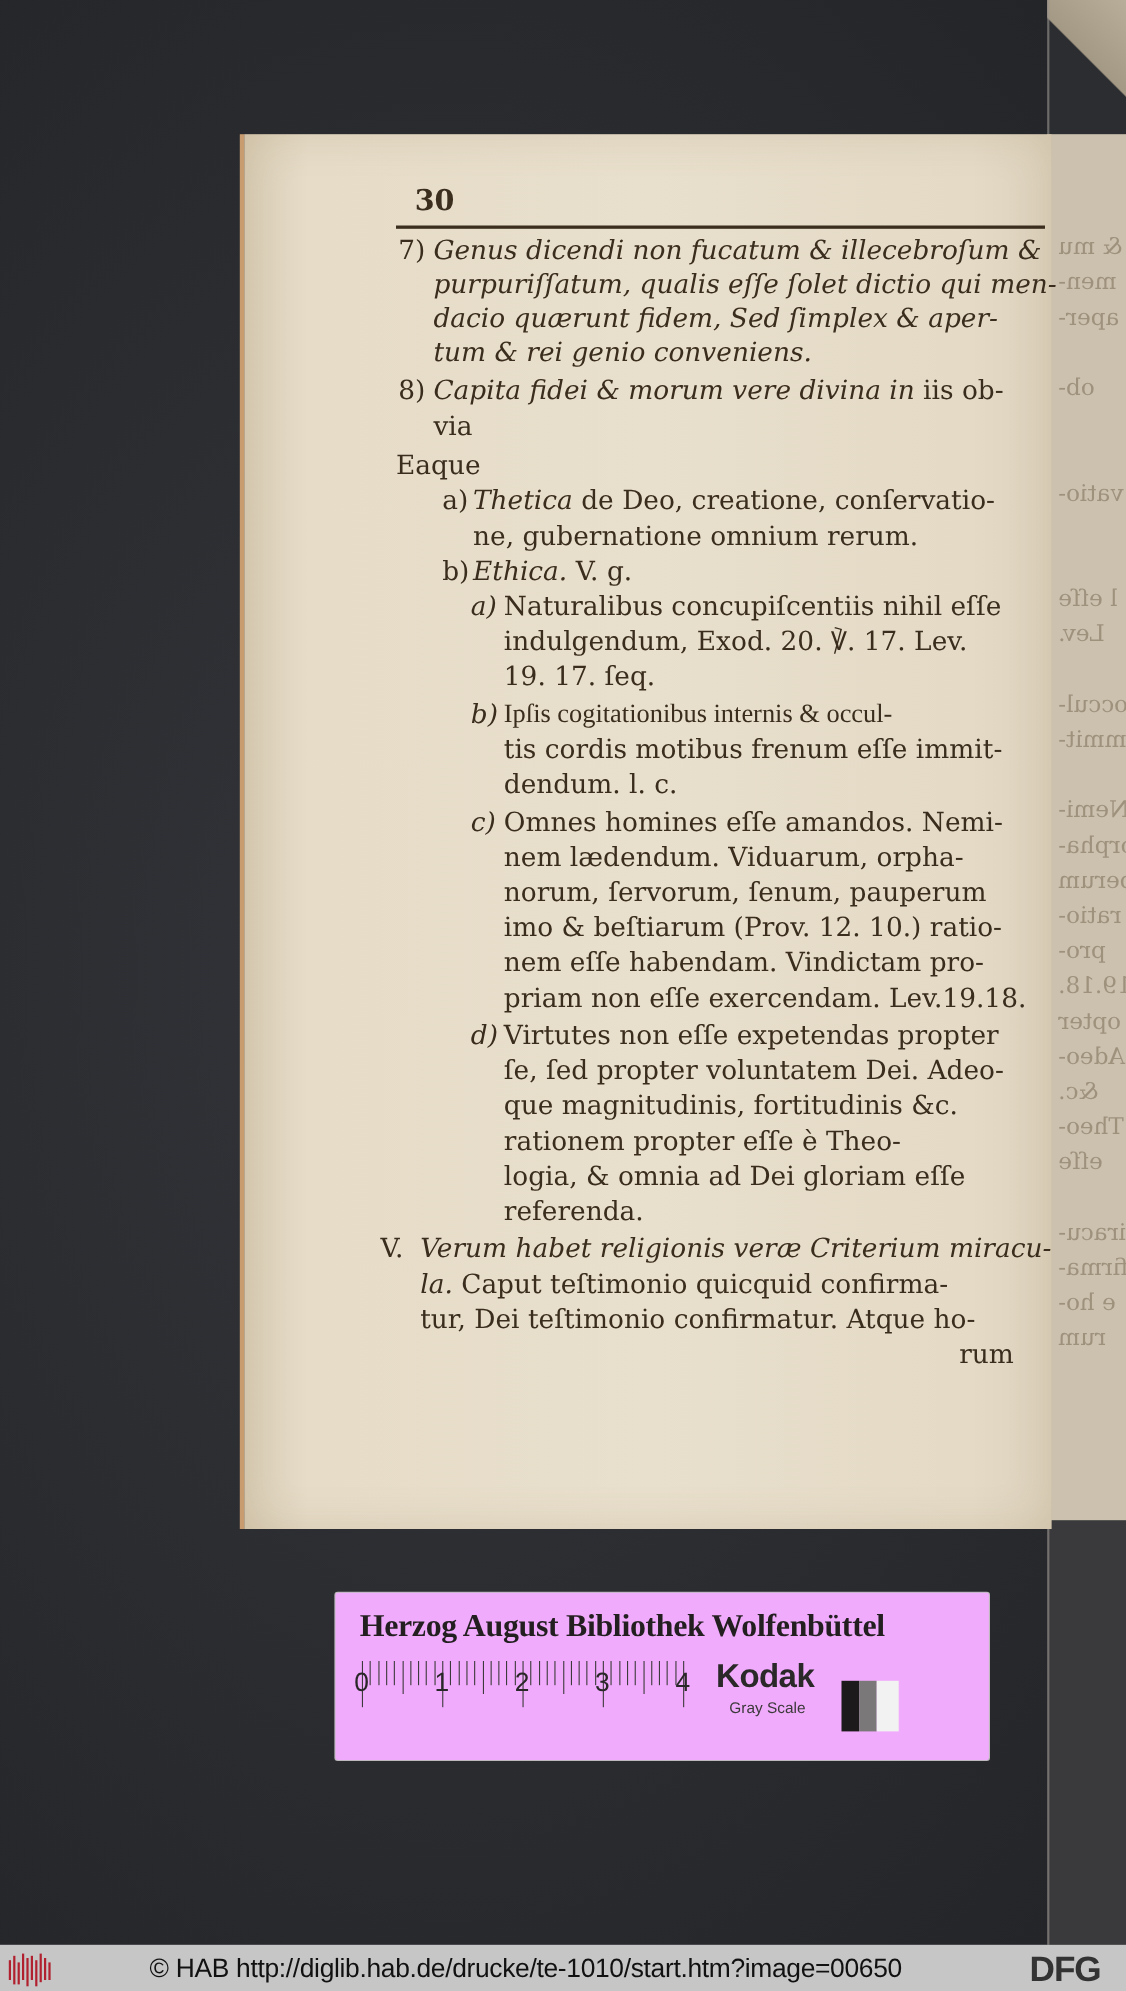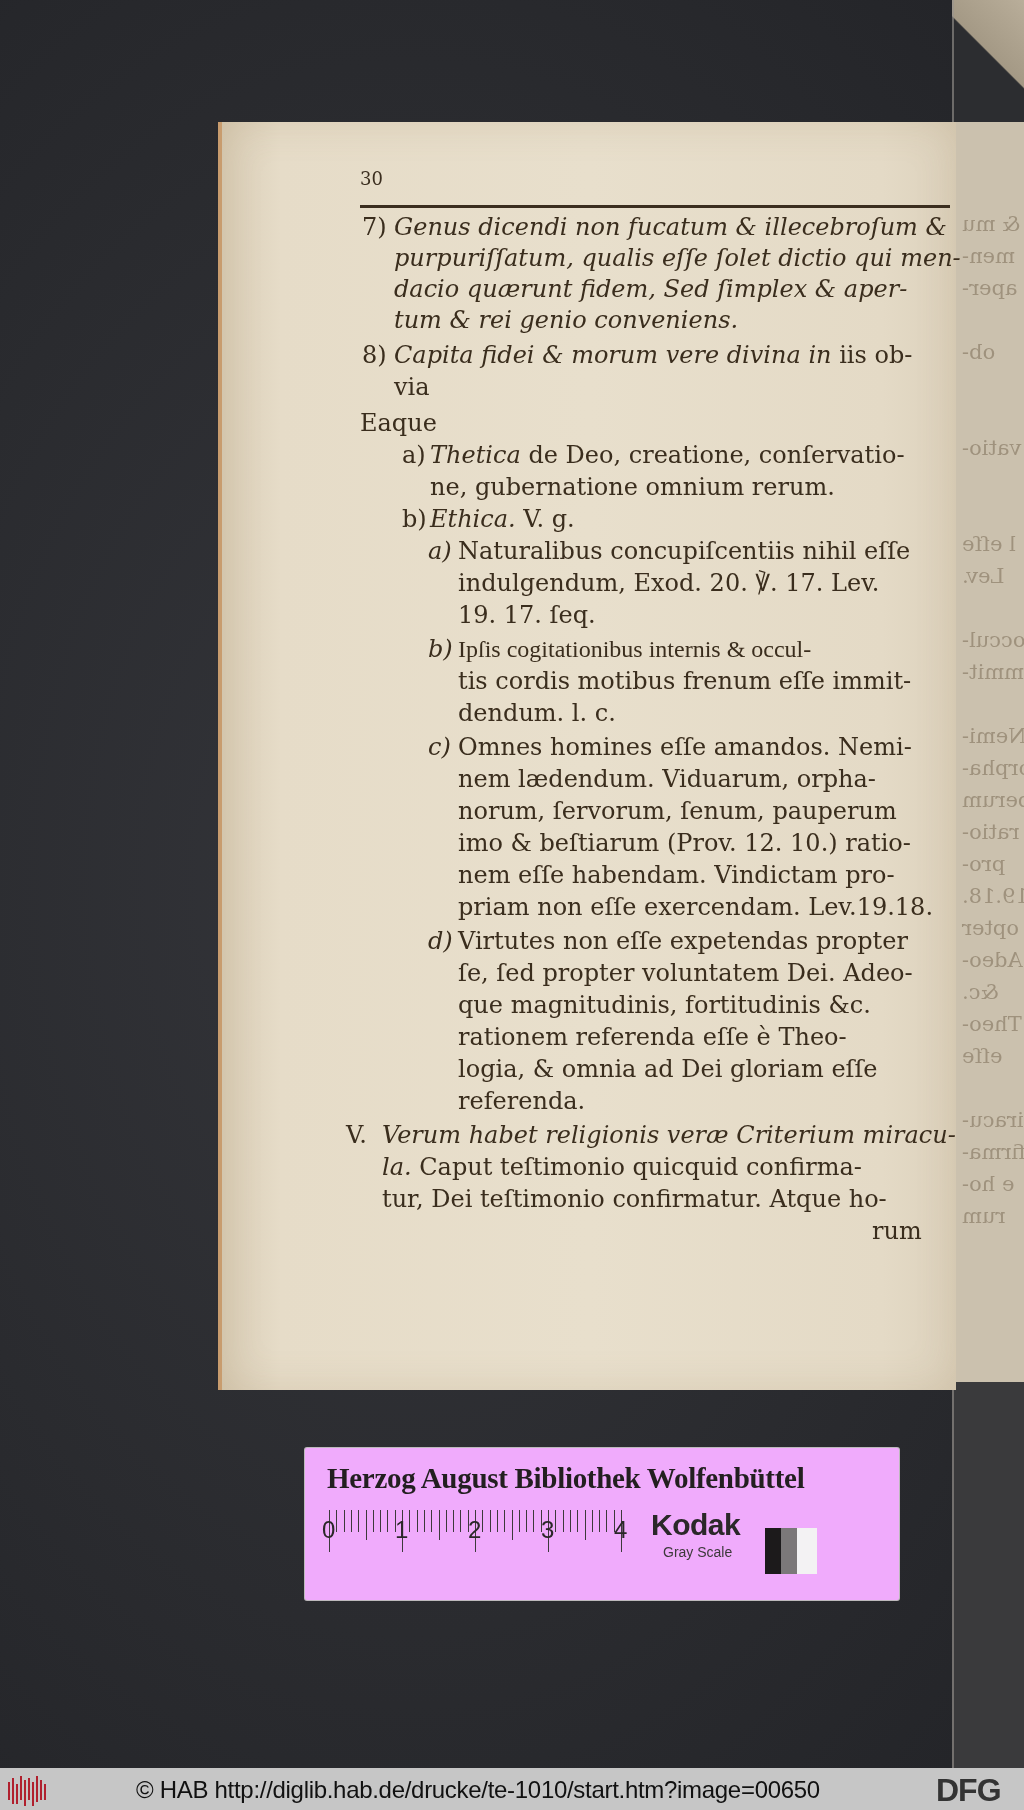--- a/index.html
+++ b/index.html
@@ -36,21 +36,21 @@
     position:absolute; left:218px; top:122px; width:734px; height:1268px;
     background: linear-gradient(90deg, #d9cdb6 0%, #e6dcc8 8%, #e8dfcc 50%, #e4dac6 90%, #dcd1bc 100%);
     border-left:4px solid #c89c6e;
     box-shadow: inset 0 0 40px rgba(150,120,80,.18);
   }
   .page-inner { position:absolute; left:0; top:0; width:100%; height:100%; }
   .header {
     position:absolute; left:138px; top:40px; width:560px; height:40px;
     color:#3b2e1f;
   }
-  .page-num { position:absolute; left:0; top:6px; font-size:18px; }
+  .page-num { position:absolute; left:17px; top:6px; font-size:26px;font-weight:bold; }
   .running-title { position:absolute; left:106px; top:6px; font-size:26px; letter-spacing:0.5px; font-variant:small-caps; }
   .header-rule {
     position:absolute; left:138px; top:83px; width:590px; height:3px; background:#3b2e1f;
   }
   .text {
     position:absolute; color:#3a2d1d; font-size:24px; line-height:31px; white-space:nowrap;
   }
   .it { font-style:italic; }
   .label { position:absolute; }
   .card {
@@ -130,21 +130,21 @@
         <div class="text" style="left: 236px; top: 610px;"><span>Omnes homines eſſe amandos.  Nemi-</span></div>
         <div class="text" style="left: 236px; top: 642px;"><span>nem lædendum.  Viduarum, orpha-</span></div>
         <div class="text" style="left: 236px; top: 674px;"><span>norum, ſervorum, ſenum, pauperum</span></div>
         <div class="text" style="left: 236px; top: 706px;"><span>imo &amp; beſtiarum (Prov. 12. 10.) ratio-</span></div>
         <div class="text" style="left: 236px; top: 738px;"><span>nem eſſe habendam.  Vindictam pro-</span></div>
         <div class="text" style="left: 236px; top: 770px;"><span>priam non eſſe exercendam. Lev.19.18.</span></div>
         <span class="text label it" style="left: 206px; top: 804px;">d)</span>
         <div class="text" style="left: 236px; top: 804px;"><span>Virtutes non eſſe expetendas propter</span></div>
         <div class="text" style="left: 236px; top: 836px;"><span>ſe, ſed propter voluntatem Dei. Adeo-</span></div>
         <div class="text" style="left: 236px; top: 868px;"><span>que magnitudinis, fortitudinis &amp;c.</span></div>
-        <div class="text" style="left: 236px; top: 900px;"><span>rationem   referenda   eſſe è Theo-</span></div>
+        <div class="text" style="left: 236px; top: 900px;"><span>rationem   propter   eſſe è Theo-</span></div>
         <div class="text" style="left: 236px; top: 932px;"><span>logia, &amp; omnia ad Dei gloriam eſſe</span></div>
         <div class="text" style="left: 236px; top: 964px;"><span>referenda.</span></div>
         <span class="text label" style="left: 124px; top: 998px;">V.</span>
         <div class="text" style="left: 160px; top: 998px;"><span class="it">Verum habet religionis veræ Criterium miracu-</span></div>
         <div class="text" style="left: 160px; top: 1030px;"><span class="it">la.</span><span>  Caput teſtimonio quicquid confirma-</span></div>
         <div class="text" style="left: 160px; top: 1062px;"><span>tur, Dei teſtimonio confirmatur.    Atque ho-</span></div>
         <div class="text" style="left: 650px; top: 1094px;"><span>rum</span></div>
       </div>
   </div>
 </div>

